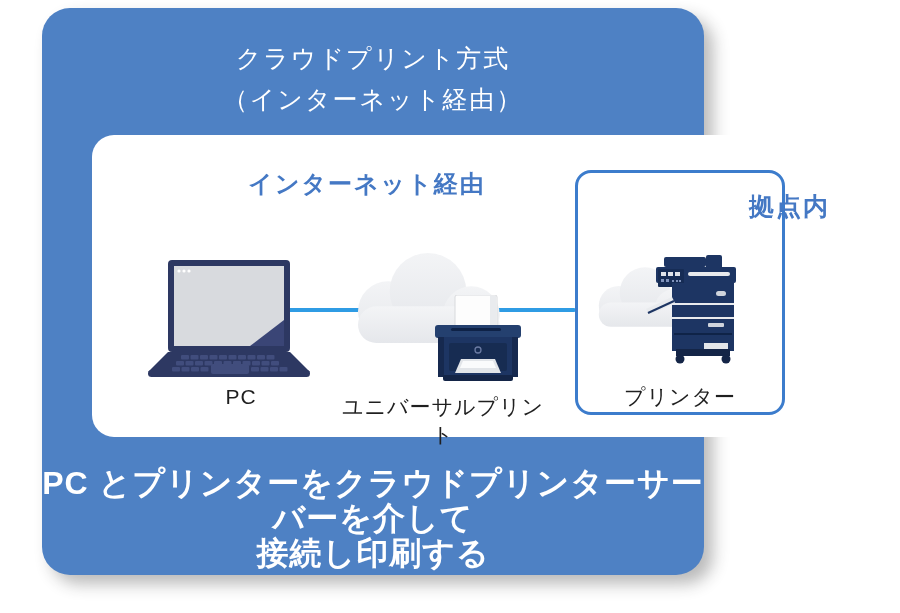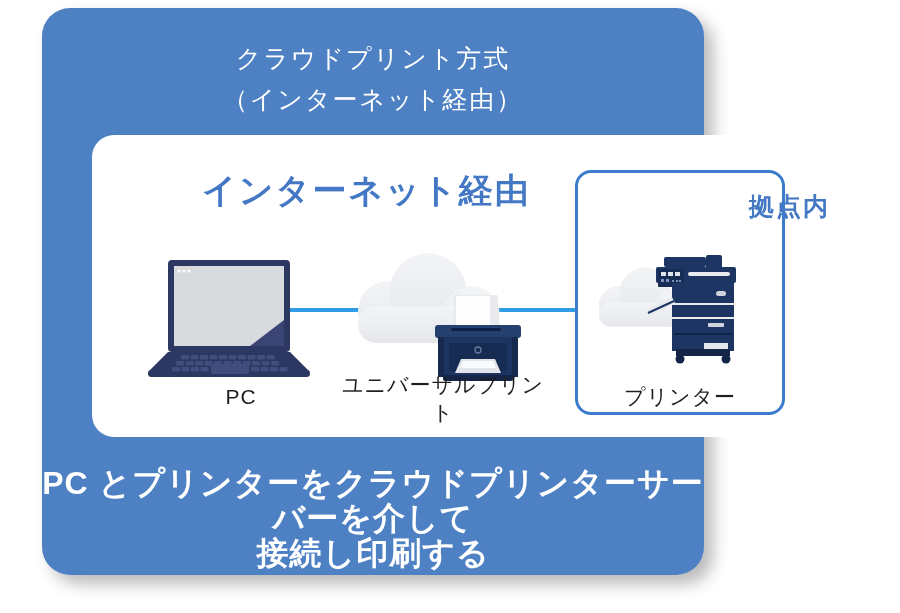--- a/index.html
+++ b/index.html
@@ -24,37 +24,37 @@
   .title{
     position:absolute;top:30px;left:0;width:100%;
     text-align:center;color:var(--title-text,#fff);
     font-size:25px;line-height:41px;font-weight:500;letter-spacing:2px;
   }
   .panel{
     position:absolute;left:50px;top:127px;width:713px;height:302px;
     background:var(--panel-background,#fff);border-radius:22px;
   }
   .internet-label{
-    position:absolute;left:110px;top:33px;width:330px;text-align:left;
-    color:var(--heading-blue,#4478c4);font-size:34px;font-weight:700;letter-spacing:2px;
+    position:absolute;left:110px;top:33px;width:330px;text-align:center;
+    color:var(--heading-blue,#4478c4);font-size:24px;font-weight:700;letter-spacing:2px;
   }
   .connector{
     position:absolute;left:196px;top:173px;width:288px;height:4px;
     background:var(--connector-line,#2f9ce4);z-index:1;border-radius:2px;
   }
   .node-icon{position:absolute;z-index:2;}
   .laptop-wrap{left:56px;top:125px;width:162px;height:118px;}
   .cloud-mid-wrap{left:252px;top:113px;width:168px;height:100px;}
   .printer-mid-wrap{left:343px;top:160px;width:86px;height:86px;}
   .node-label{
     position:absolute;z-index:3;text-align:center;
     color:var(--label-text,#1f1f1f);font-size:21px;letter-spacing:1px;
   }
   .pc-label{left:68px;top:250px;width:162px;}
-  .up-label{left:241px;top:236px;width:220px;}
+  .up-label{left:241px;top:258px;width:220px;}
   .site-box{
     position:absolute;left:483px;top:35px;width:210px;height:245px;
     background:#fff;border:3px solid var(--site-box-border,#3c7ccc);
     border-radius:16px;z-index:2;
   }
   .site-label{
     position:absolute;top:17px;left:0;width:100%;text-align:right;
     color:var(--heading-blue,#4478c4);font-size:25px;font-weight:700;letter-spacing:2px;margin-left:48px;
   }
   .cloud-site-wrap{left:12px;top:78px;width:110px;height:92px;}

